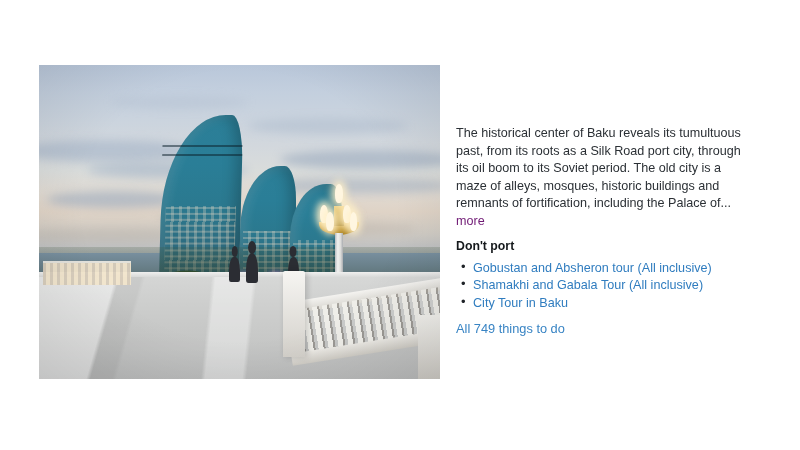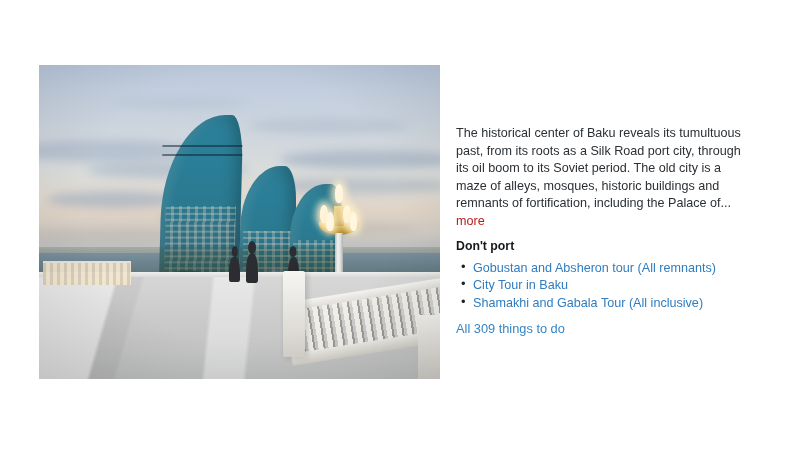--- a/index.html
+++ b/index.html
@@ -354,21 +354,21 @@
   }
   .desc {
     margin: 0;
     padding-top: 55px;
     font-size: 12.6px;
     line-height: 17.6px;
     color: #2b3035;
     width: 288px;
   }
   .more-link {
-    color: #b91c1c;
+    color: #701a75;
     text-decoration: none;
     cursor: pointer;
   }
   .dont-miss {
     margin: 8px 0 0 0;
     font-size: 12.3px;
     font-weight: bold;
     color: #15191c;
   }
   ul.miss-list {
@@ -491,25 +491,25 @@
 
   <div class="content">
 
 
     <p class="desc"><span>The historical center of Baku reveals its tumultuous past, from its roots as a Silk Road port city, through its oil boom to its Soviet period. The old city is a maze of alleys, mosques, historic buildings and remnants of fortification, including the Palace of...</span> <a class="more-link" href="#">more</a></p>
 
     <p class="dont-miss">Don't port</p>
 
     <ul class="miss-list">
       <li>
-        <a href="#">Gobustan and Absheron tour (All remnants)</a>
+        <a href="#">Gobustan and Absheron tour (All inclusive)</a>
+      </li>
+      <li>
+        <a href="#">Shamakhi and Gabala Tour (All inclusive)</a>
       </li>
       <li>
         <a href="#">City Tour in Baku</a>
       </li>
-      <li>
-        <a href="#">Shamakhi and Gabala Tour (All inclusive)</a>
-      </li>
     </ul>
 
-    <a class="all-things" href="#">All 309 things to do</a>
+    <a class="all-things" href="#">All 749 things to do</a>
   </div>
 </div>
 
 </body></html>

